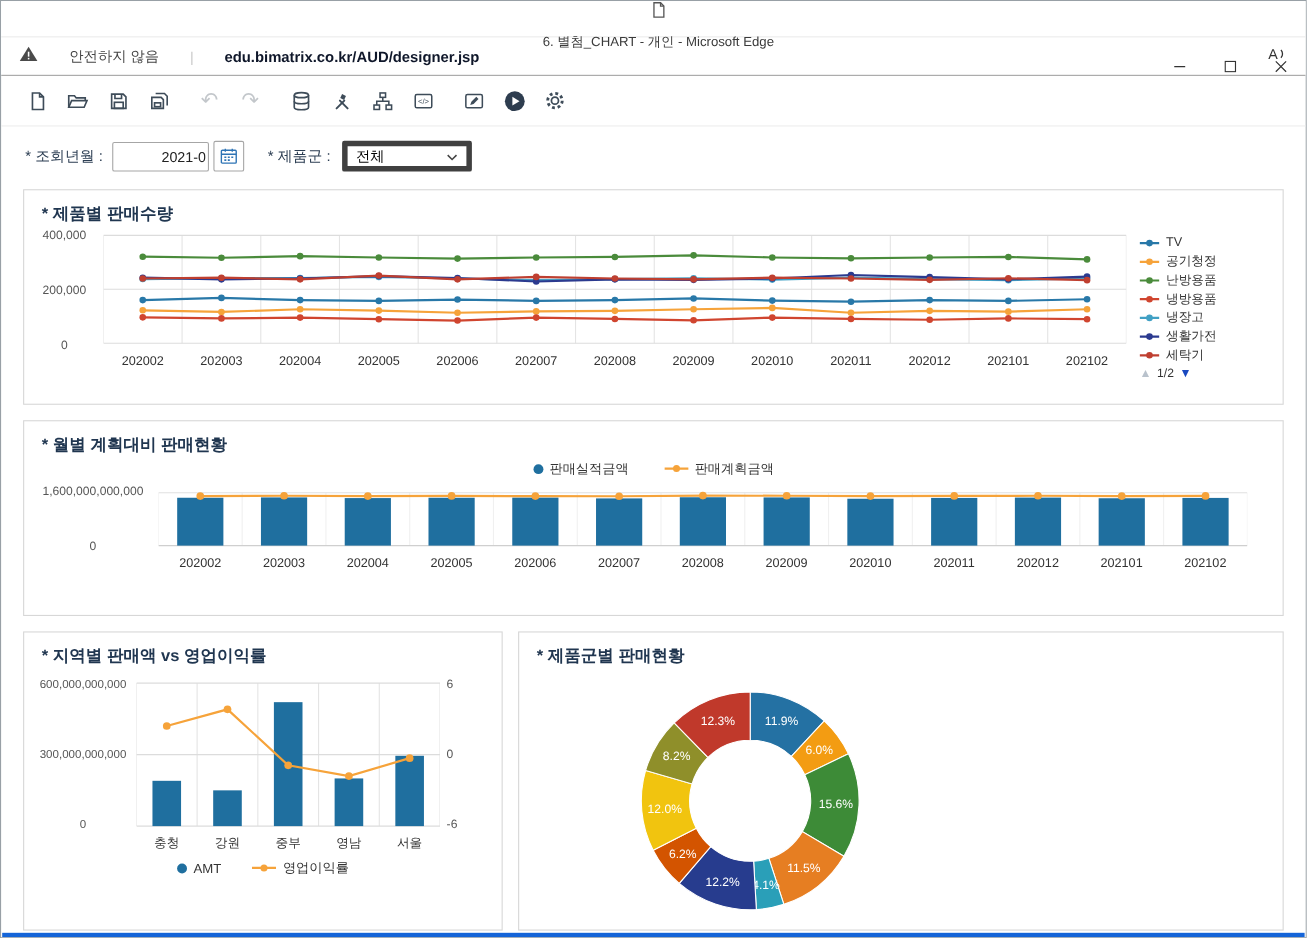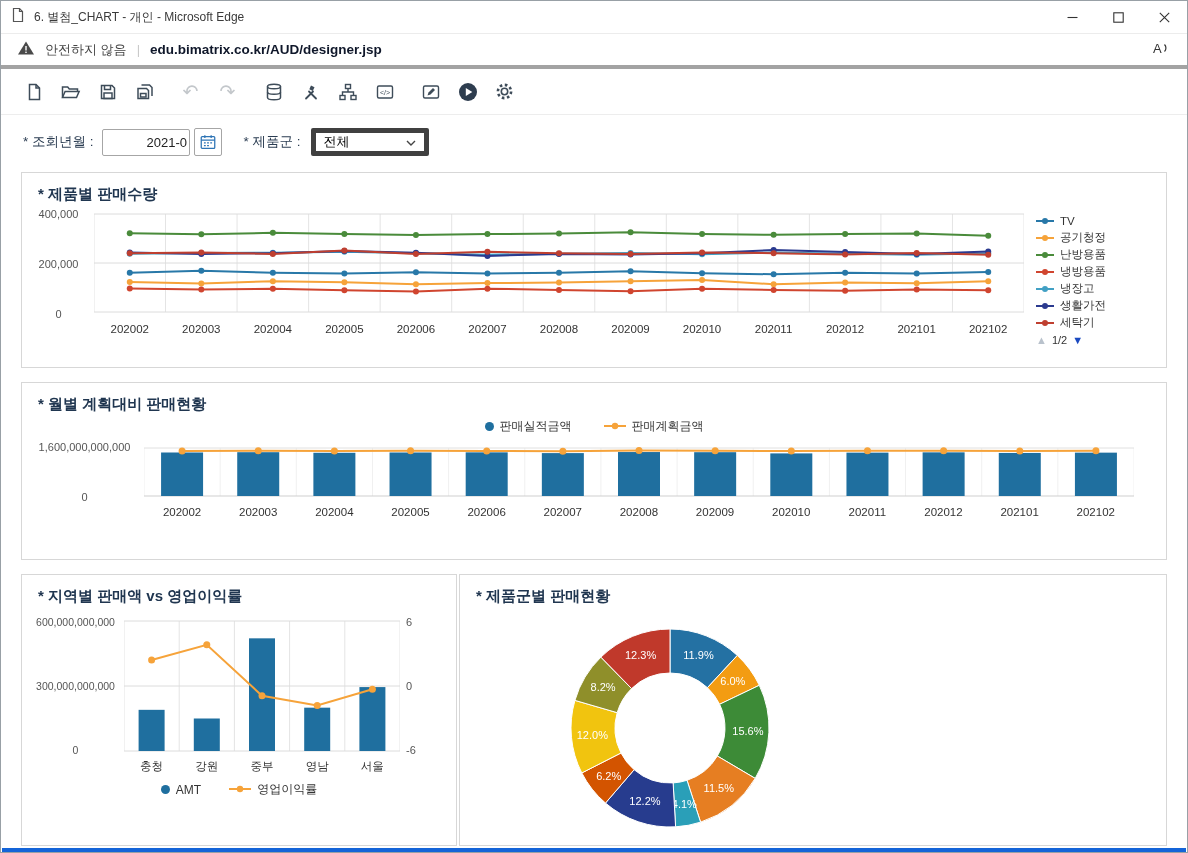--- a/index.html
+++ b/index.html
@@ -1,26 +1,26 @@
 <!DOCTYPE html>
 <html><head>
 <meta charset="utf-8">
 <style>
   * { box-sizing: border-box; }
   html,body { margin:0; padding:0; background:#e8e8e8; font-family:"Liberation Sans", sans-serif; }
   .window { position:relative; width:1188px; height:853px; background:#fff; border:1px solid #98a0a6; overflow:hidden; }
 
   
-  .titlebar { height:32px; display:flex; align-items:center; padding-left:9px; gap:8px; background:#fff; }
+  .titlebar { height:32px; display:flex; align-items:center; padding-left:9px; gap:8px; background:#fff;flex-direction:column; }
   .title-text { font-size:12px; color:#3a3a3a; }
   .win-controls { margin-left:auto; display:flex; height:100%; }
   .win-btn { width:46px; height:100%; display:flex; align-items:center; justify-content:center; cursor:default; }
 
   
-  .urlbar { height:36px; border-top:1px solid #ececec; border-bottom:4px solid #a3a3a3; display:flex; align-items:center; padding:0 16px; gap:10px; background:#fff;justify-content:flex-end; }
+  .urlbar { height:36px; border-top:1px solid #ececec; border-bottom:1px solid #a3a3a3; display:flex; align-items:center; padding:0 16px; gap:28px; background:#fff;justify-content:flex-end; }
   .sec-label { font-size:13px; color:#444; }
   .url-sep { color:#c9c9c9; font-size:13px; }
   .url-text { font-size:13.5px; color:#0f172a; font-weight:bold; }
   .read-aloud { margin-left:auto; }
 
   
   .toolbar { height:46px; display:flex; align-items:center; padding:0 14px; border-bottom:1px solid #ededed; }
   .tbtn { width:37px; height:36px; display:flex; align-items:center; justify-content:center; }
   .tgap { width:9px; }
   .glyph-dim { font-size:19px; color:#c3c7cb; line-height:1; }
@@ -30,21 +30,21 @@
   .flabel { margin-right:8px; }
   .date-input { width:88px; height:27px; border:1px solid #a6a6a6; border-radius:2px; text-align:center; font-size:13px; color:#222; font-family:inherit;padding-left:44px; }
   .cal-btn { width:28px; height:28px; border:1px solid #a6a6a6; border-radius:2px; background:#fff; margin-left:4px; display:flex; align-items:center; justify-content:center; padding:0; }
   .select { width:118px; height:28px; border:5px solid #404040; border-radius:2px; display:flex; align-items:center; justify-content:space-between; padding:0 8px; font-size:13px; color:#000000; margin-left:2px; background:#fff; }
 
   
   .panel { border:1px solid #d7d7d7; background:#fff; margin:0 20px; }
   .panel-title { font-size:15px; font-weight:bold; color:#203650; padding:12px 16px 2px; }
   .panel1 { margin-top:10px; height:196px; }
   .panel2 { margin-top:14px; height:178px; }
-  .bottom-row { display:flex; gap:2px; margin:14px 20px 0; }
+  .bottom-row { display:flex; gap:14px; margin:14px 20px 0; }
   .panel3 { width:436px; height:272px; margin:0; }
   .panel4 { flex:1; height:272px; margin:0; }
 
   .tick-col { display:flex; flex-direction:column; justify-content:space-between; align-items:center; font-size:11px; color:#555; }
   .xlabels { display:flex; font-size:11.5px; color:#333; margin-top:3px; }
 
   
   .c1-body { display:flex; padding:2px 8px 0 8px; }
   .c1-left { flex:1; }
   .c1-plotrow { display:flex; }

